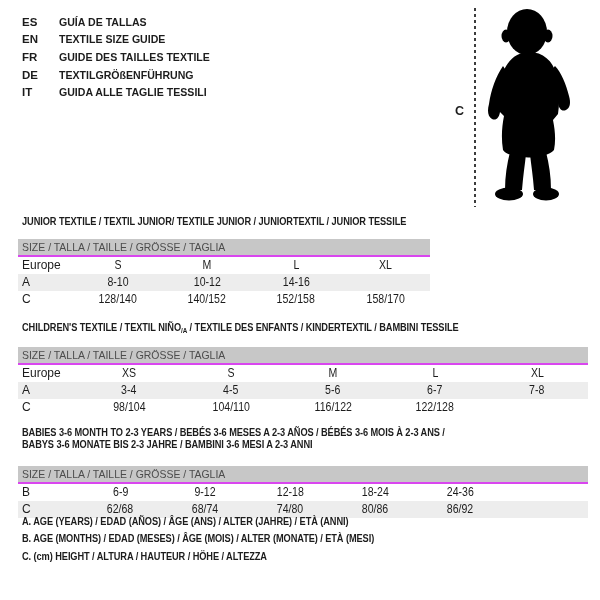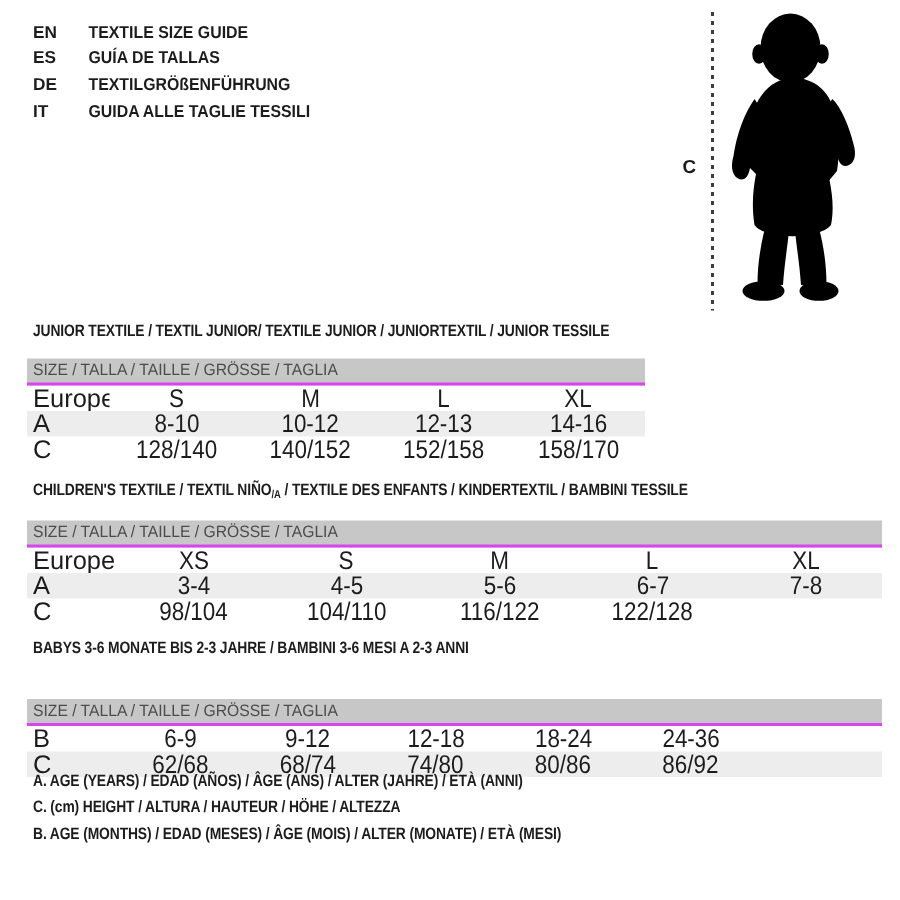--- a/index.html
+++ b/index.html
@@ -23,21 +23,21 @@
   .baby{position:absolute;left:486px;top:8px;line-height:0;}
 
   
   .ttitle{position:absolute;left:22px;font-size:11px;font-weight:bold;line-height:11.5px;}
   .tbl{position:absolute;left:18px;}
   .t1{width:412px;}
   .t2,.t3{width:570px;}
   .szbar{height:16px;line-height:16px;background:#c7c7c7;color:#4c4c4c;font-size:11px;
          padding-left:4px;border-bottom:2px solid #d946ef;}
   .szbar .bar-text{display:inline-block;transform:scaleX(.95);transform-origin:0 50%;white-space:nowrap;}
-  .trow{display:grid;height:17px;line-height:17px;font-size:17px;}
+  .trow{display:grid;height:17px;line-height:17px;font-size:12px;}
   .t1 .trow{grid-template-columns:55px repeat(4,1fr);}
   .t2 .trow{grid-template-columns:60px repeat(5,1fr);}
   .t3 .trow{grid-template-columns:60px repeat(6,1fr);}
   .trow.shaded{background:#ededed;}
   .tcell{overflow:hidden;}
   .tlabel{padding-left:4px;text-align:left;}
   .tval{text-align:center;}
 
   
   .legend{position:absolute;left:22px;top:513px;}
@@ -49,26 +49,30 @@
   .pos-t2-title{top:322px;} .pos-t2{top:347px;}
   .pos-t3-title{top:427px;} .pos-t3{top:466px;}
 </style>
 </head>
 <body>
 
 <div class="page">
 
   <div class="langs">
     <div class="lang-row">
+      <span class="lang-code">ES</span>
+      <span class="cond92">GUÍA DE TALLAS</span>
+    </div>
+    <div class="lang-row">
       <span class="lang-code">EN</span>
       <span class="cond92">TEXTILE SIZE GUIDE</span>
     </div>
     <div class="lang-row">
-      <span class="lang-code">ES</span>
-      <span class="cond92">GUÍA DE TALLAS</span>
+      <span class="lang-code">FR</span>
+      <span class="cond92">GUIDE DES TAILLES TEXTILE</span>
     </div>
     <div class="lang-row">
       <span class="lang-code">DE</span>
       <span class="cond92">TEXTILGRÖßENFÜHRUNG</span>
     </div>
     <div class="lang-row">
       <span class="lang-code">IT</span>
       <span class="cond92">GUIDA ALLE TAGLIE TESSILI</span>
     </div>
   </div>
@@ -104,21 +108,20 @@
           <span class="tcell tlabel">Europe</span>
           <span class="tcell tval"><span class="condc">S</span></span>
           <span class="tcell tval"><span class="condc">M</span></span>
           <span class="tcell tval"><span class="condc">L</span></span>
           <span class="tcell tval"><span class="condc">XL</span></span>
         </div>
         <div class="trow shaded">
           <span class="tcell tlabel">A</span>
           <span class="tcell tval"><span class="condc">8-10</span></span>
           <span class="tcell tval"><span class="condc">10-12</span></span>
-          <span class="tcell tval"><span class="condc">12-13</span></span>
           <span class="tcell tval"><span class="condc">14-16</span></span>
         </div>
         <div class="trow">
           <span class="tcell tlabel">C</span>
           <span class="tcell tval"><span class="condc">128/140</span></span>
           <span class="tcell tval"><span class="condc">140/152</span></span>
           <span class="tcell tval"><span class="condc">152/158</span></span>
           <span class="tcell tval"><span class="condc">158/170</span></span>
         </div>
       </div>
@@ -152,20 +155,21 @@
           <span class="tcell tlabel">C</span>
           <span class="tcell tval"><span class="condc">98/104</span></span>
           <span class="tcell tval"><span class="condc">104/110</span></span>
           <span class="tcell tval"><span class="condc">116/122</span></span>
           <span class="tcell tval"><span class="condc">122/128</span></span>
         </div>
       </div>
   </div>
 
   <div class="ttitle pos-t3-title">
+    <div><span class="cond84">BABIES 3-6 MONTH TO 2-3 YEARS / BEBÉS 3-6 MESES A 2-3 AÑOS / BÉBÉS 3-6 MOIS À 2-3 ANS /</span></div>
     <div><span class="cond84">BABYS 3-6 MONATE BIS 2-3 JAHRE / BAMBINI 3-6 MESI A 2-3 ANNI</span></div>
   </div>
   <div class="tbl t3 pos-t3">
     <div class="szbar">
       <span class="bar-text">SIZE / TALLA / TAILLE / GRÖSSE / TAGLIA</span>
     </div>
     <div>
         <div class="trow">
           <span class="tcell tlabel">B</span>
           <span class="tcell tval"><span class="condc">6-9</span></span>
@@ -180,17 +184,17 @@
           <span class="tcell tval"><span class="condc">68/74</span></span>
           <span class="tcell tval"><span class="condc">74/80</span></span>
           <span class="tcell tval"><span class="condc">80/86</span></span>
           <span class="tcell tval"><span class="condc">86/92</span></span>
         </div>
       </div>
   </div>
 
   <div class="legend">
     <div class="legend-line"><span class="cond84">A. AGE (YEARS) / EDAD (AÑOS) / ÂGE (ANS) / ALTER (JAHRE) / ETÀ (ANNI)</span></div>
+    <div class="legend-line"><span class="cond84">B. AGE (MONTHS) / EDAD (MESES) / ÂGE (MOIS) / ALTER (MONATE) / ETÀ (MESI)</span></div>
     <div class="legend-line"><span class="cond84">C. (cm) HEIGHT / ALTURA / HAUTEUR / HÖHE / ALTEZZA</span></div>
-    <div class="legend-line"><span class="cond84">B. AGE (MONTHS) / EDAD (MESES) / ÂGE (MOIS) / ALTER (MONATE) / ETÀ (MESI)</span></div>
   </div>
 
 </div>
 
 </body></html>

